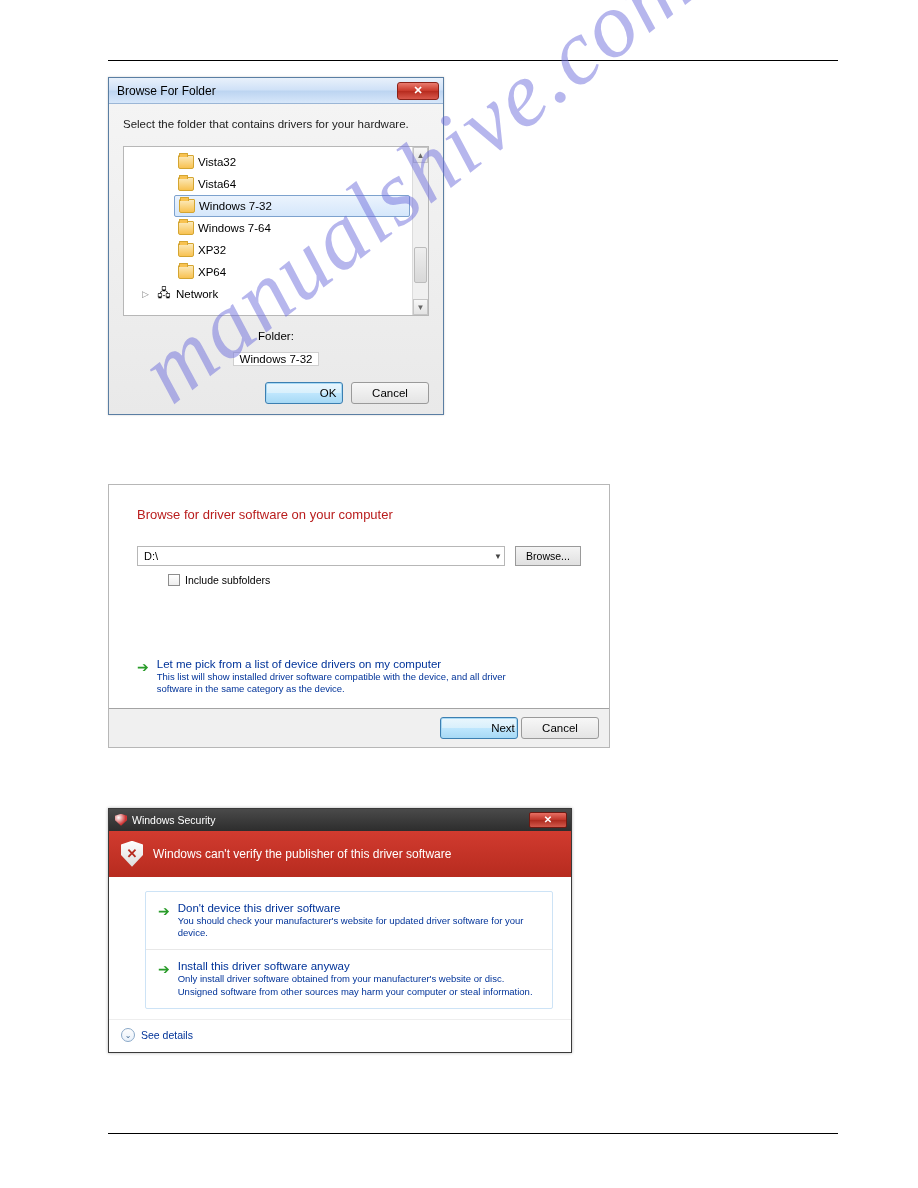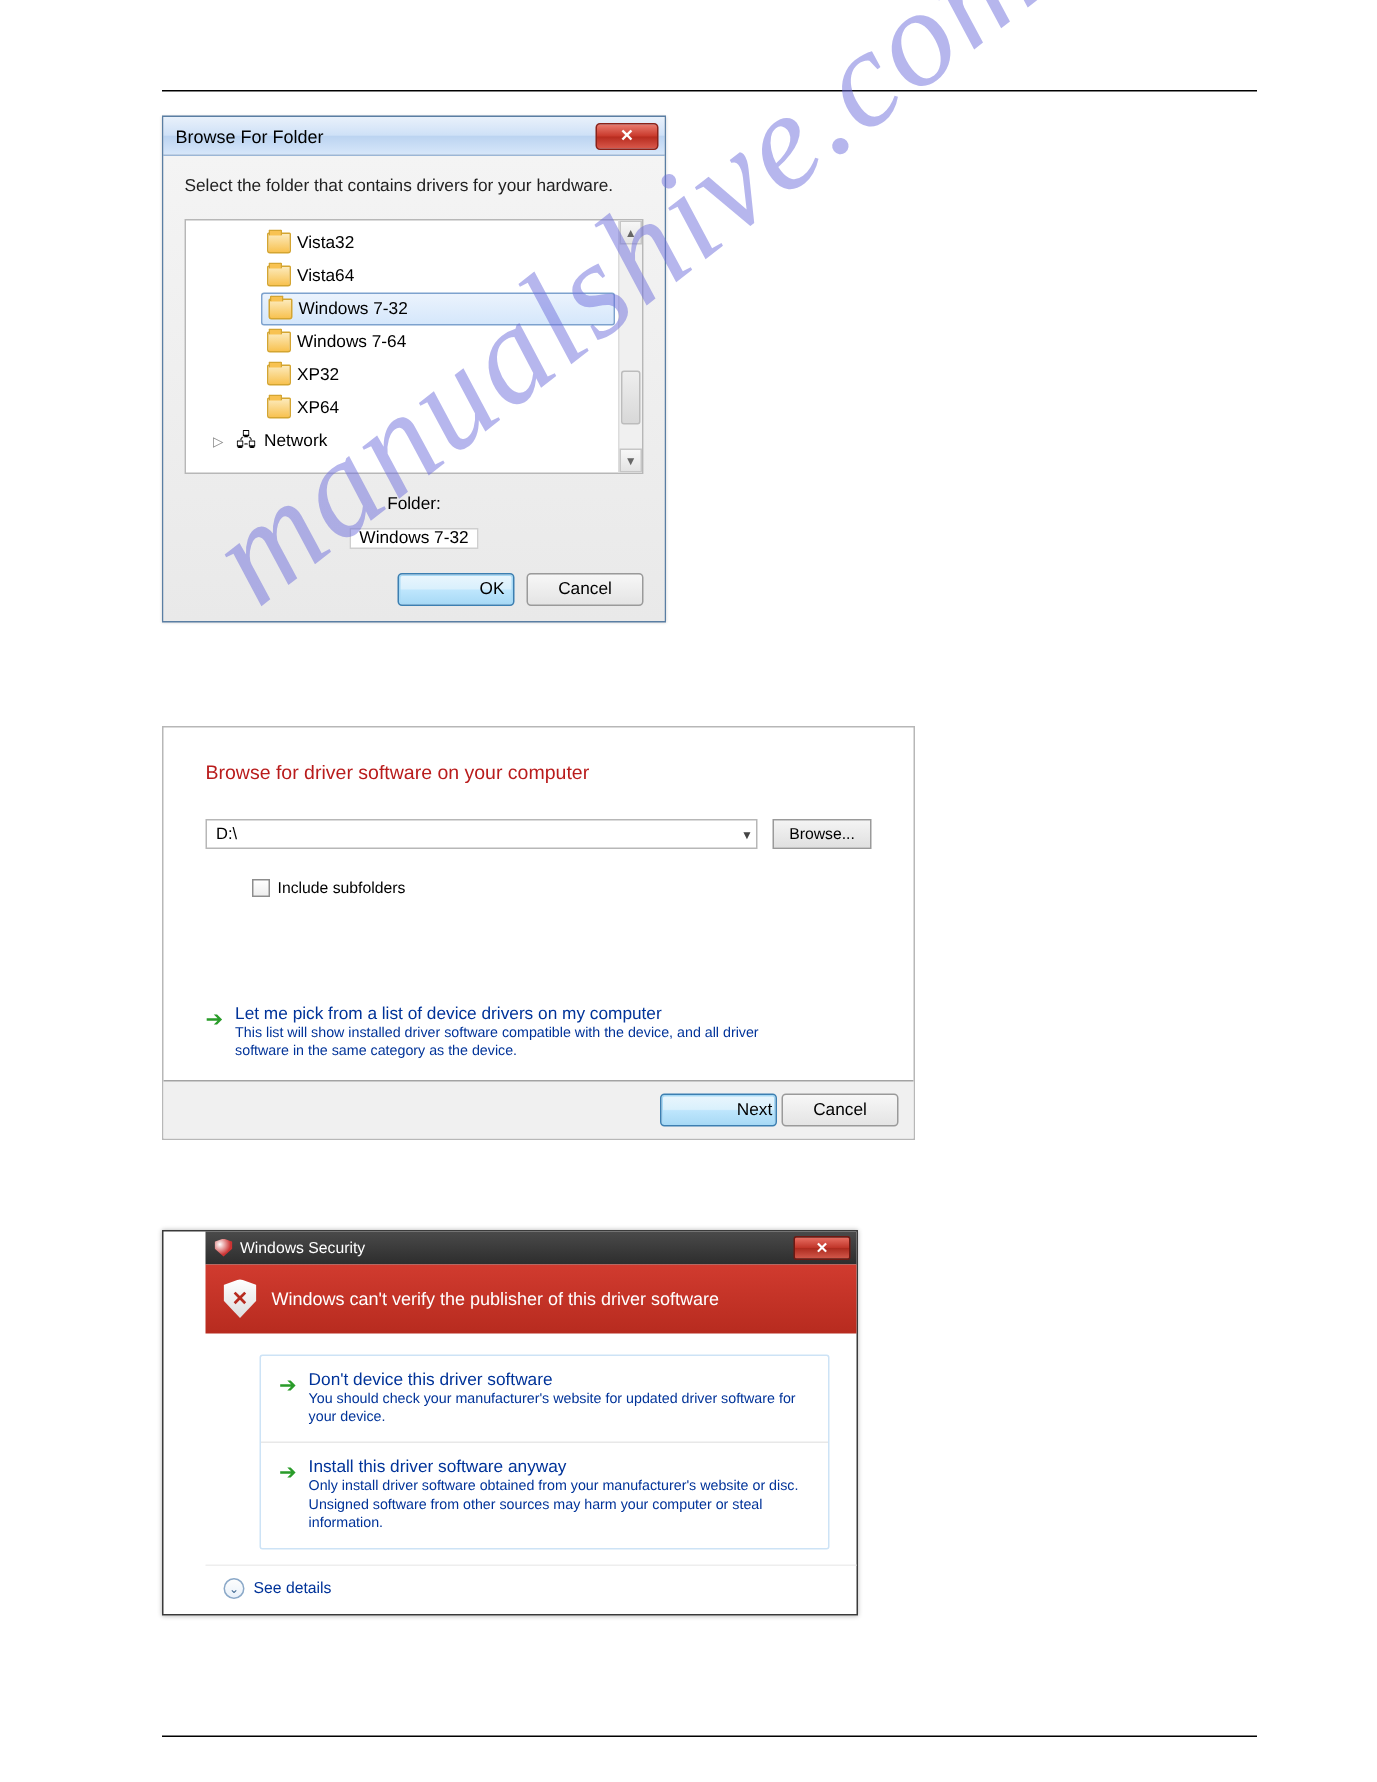--- a/index.html
+++ b/index.html
@@ -207,21 +207,21 @@
     position: absolute; right: 2px;
     font-size: 8px; color: #444;
   }
   .dlg2-browse {
     width: 66px; height: 20px;
     font-size: 10.5px;
     background: linear-gradient(#f4f4f4,#e0e0e0);
     border: 1px solid #9a9a9a;
     cursor: pointer;
   }
-  .dlg2-check { display: flex; align-items: center; gap: 5px; font-size: 10.5px; margin-top: 20px; padding-left: 31px; }
+  .dlg2-check { display: flex; align-items: center; gap: 5px; font-size: 10.5px; margin-top: 8px; padding-left: 31px; }
   .dlg2-check .cb {
     width: 12px; height: 12px;
     border: 1px solid #8d8d8d;
     background: linear-gradient(#fff,#eee);
   }
   .dlg2-link-block {
     margin-top: 72px;
     display: flex; gap: 8px;
     padding-right: 40px;
   }
@@ -238,21 +238,20 @@
     padding: 8px 10px;
     display: flex; justify-content: flex-end; gap: 3px;
   }
 
   
   .dlg3 {
     width: 464px;
     border: 1px solid #3a3a3a;
     background: #fff;
     box-shadow: 0 0 3px rgba(0,0,0,0.3);
-    padding-left: 28px;
   }
   .dlg3-titlebar {
     height: 22px;
     background: linear-gradient(#4a4a4a,#2d2d2d);
     display: flex; align-items: center;
     padding: 0 4px 0 6px;
     color: #fff;
     font-size: 10.5px;
     gap: 5px;
   }

